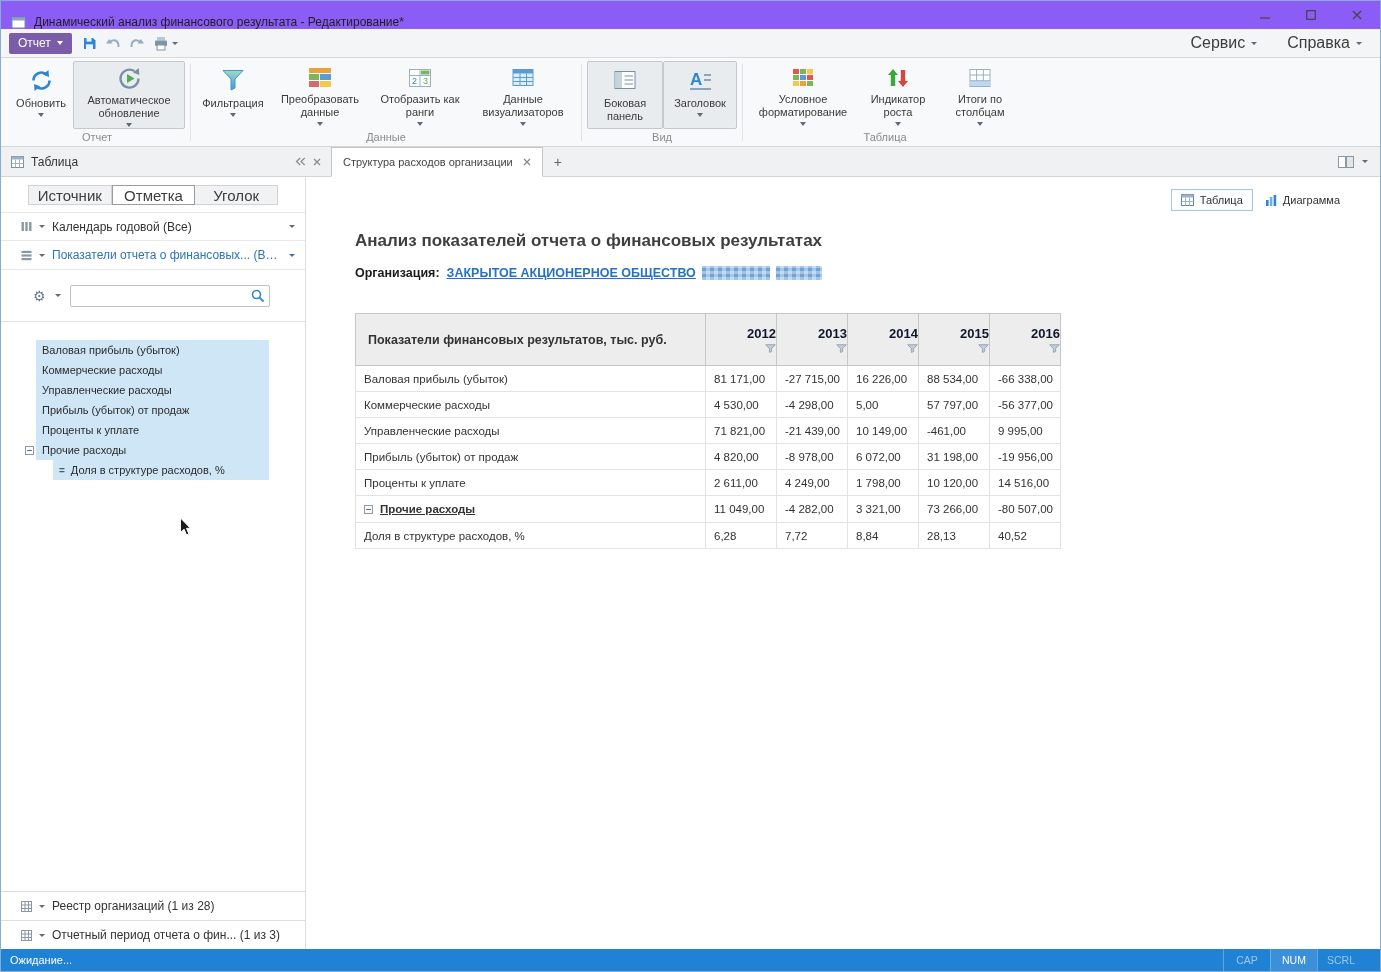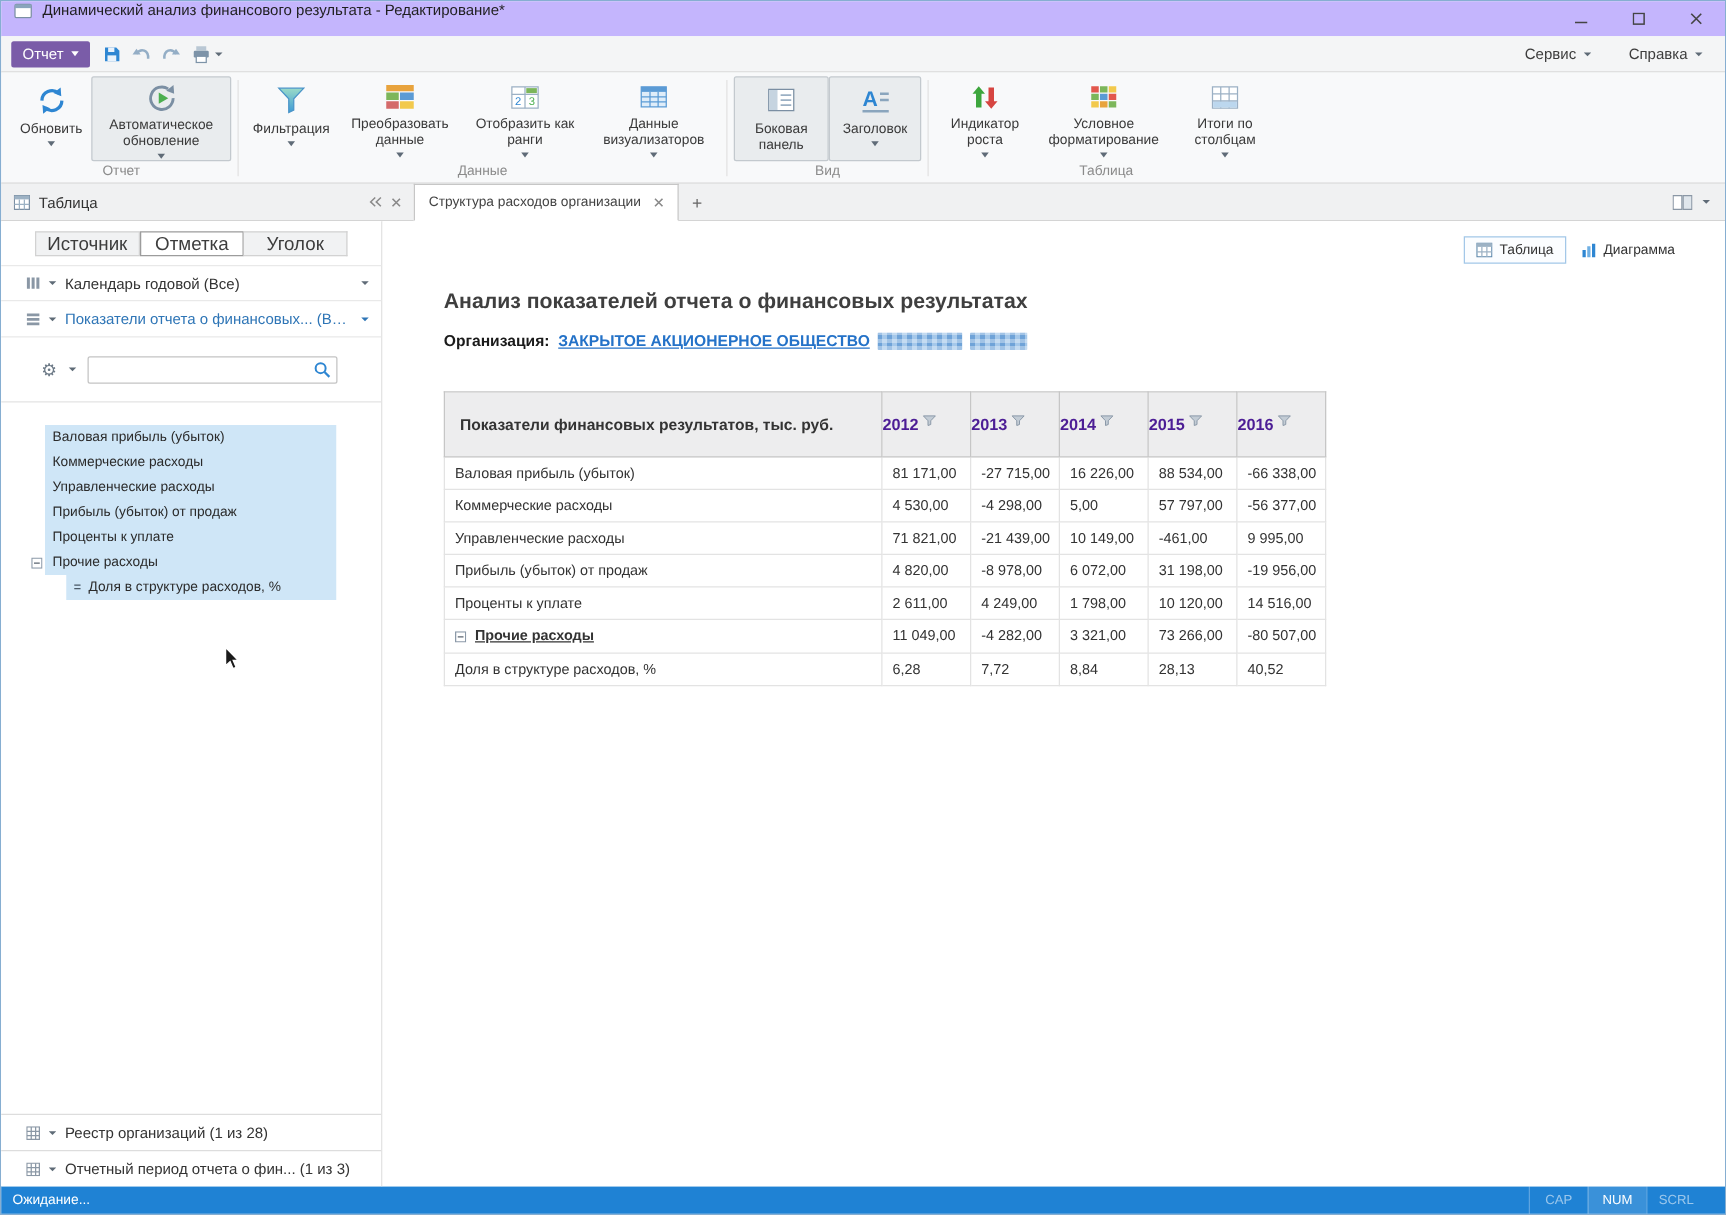--- a/index.html
+++ b/index.html
@@ -1,35 +1,35 @@
 <!DOCTYPE html>
 <html><head>
 <meta charset="utf-8">
 <style>
 *{box-sizing:border-box;margin:0;padding:0}
 html,body{width:1381px;height:972px}
 body{font-family:"Liberation Sans",sans-serif;font-size:12px;color:#333;background:#e8e8e8;overflow:hidden;position:relative}
 .window{position:absolute;inset:0;background:#fff;border:1px solid #86aed1;display:flex;flex-direction:column}
 
 
-.titlebar{height:28px;background:#c4b5fd;display:flex;align-items:flex-start;flex:0 0 auto}
+.titlebar{height:28px;background:#8b5cf6;display:flex;align-items:flex-end;flex:0 0 auto}
 .app-icon{margin:0 8px 0 10px;display:flex}
 .title-text{font-size:12px;color:#1f1f1f}
 .win-controls{margin-left:auto;display:flex;height:100%}
 .win-btn{width:46px;display:flex;align-items:center;justify-content:center;color:#444}
 
 
 .menurow{height:29px;background:#f4f5f6;border-bottom:1px solid #d9d9d9;display:flex;align-items:center;flex:0 0 auto;padding-left:8px}
 .report-btn{background:#7a5ca8;color:#fff;height:21px;border-radius:2px;display:flex;align-items:center;gap:6px;padding:0 9px;font-size:12px;cursor:default}
 .qbtns{display:flex;align-items:center;gap:8px;margin-left:10px}
 .qbtn{display:flex;align-items:center;gap:3px}
 .rtabs{display:flex;align-self:stretch;margin-left:14px}
 .rtab{display:flex;align-items:center;padding:0 12px;font-size:11px;color:#3d3d3d;letter-spacing:.2px;white-space:nowrap}
 .rtab.active{background:#f8f9fa;border:1px solid #d9d9d9;border-bottom:none;border-top:2px solid #2e86d2;margin-bottom:-1px;color:#1d5fa0;position:relative;z-index:2}
-.menu-right{margin-left:auto;display:flex;gap:30px;padding-right:18px;font-size:12px;color:#3d3d3d}
+.menu-right{margin-left:auto;display:flex;gap:30px;padding-right:18px;font-size:16px;color:#3d3d3d}
 .mitem{display:flex;align-items:center;gap:6px}
 
 
 .ribbon{height:89px;background:#f8f9fa;border-bottom:1px solid #d5d5d5;display:flex;flex:0 0 auto;padding:3px 4px 0 8px}
 .rgroup{display:flex;flex-direction:column}
 .rbtns{display:flex;align-items:flex-start;flex:1}
 .rglabel{text-align:center;font-size:11px;color:#8b8b8b;padding:2px 0 3px}
 .rsep{width:1px;background:#e2e2e2;margin:3px 5px 5px}
 .rbtn{display:flex;flex-direction:column;align-items:center;text-align:center;font-size:11px;line-height:1.2;color:#3a3a3a;padding:3px 4px 2px;border:1px solid transparent;border-radius:2px;height:68px}
 .rbtn .ric{height:30px;display:flex;align-items:center;justify-content:center;margin-bottom:2px}
@@ -84,21 +84,21 @@
 .vbtn{height:22px;display:flex;align-items:center;gap:6px;padding:0 9px;font-size:11px;color:#333;border:1px solid transparent;background:transparent}
 .vbtn.active{border-color:#a3c7e8;background:#fbfdff}
 .report-title{position:absolute;top:54px;left:49px;font-size:17px;font-weight:bold;color:#3f3f3f}
 .org-line{position:absolute;top:89px;left:49px;font-size:12.5px;display:flex;align-items:center;gap:7px}
 .org-label{font-weight:bold;color:#1a1a1a}
 .org-link{color:#2472c8;text-decoration:underline;font-weight:bold;display:flex;align-items:center;gap:6px}
 .redact{display:inline-block;height:14px;border-radius:1px;background-image:repeating-linear-gradient(0deg,rgba(255,255,255,.35) 0 3px,rgba(0,0,0,0) 3px 6px),repeating-linear-gradient(90deg,#6fa3d8 0 4px,#a5c8ea 4px 8px)}
 .grid{position:absolute;top:136px;left:49px;border-collapse:collapse;table-layout:fixed;border:1px solid #c2c2c2}
 .grid th{background:#ededee;border:1px solid #c6c6c6;height:52px;font-weight:bold;vertical-align:middle}
 .h-label{text-align:left;padding-left:12px;font-size:12.5px;color:#333}
-.h-year{display:flex;flex-direction:row;align-items:flex-start;gap:3px;font-size:13px;color:#4c1d95}
+.h-year{display:flex;flex-direction:column;align-items:flex-end;gap:3px;font-size:13px;color:#0f172a}
 .grid td{border:1px solid #e3e3e3;height:26px;font-size:11.5px;color:#333;padding-left:8px;background:#fff;vertical-align:middle;white-space:nowrap}
 .c-label{background:#f5f5f6;padding-left:14px;border-right:1px solid #c9c9c9}
 .c-drill{display:flex;align-items:center;gap:7px;padding-left:8px;border:none;height:26px}
 td.c-wrap{padding:0}
 .drill-link{text-decoration:underline;color:#333;font-weight:bold;font-size:11.5px}
 .c-indent{padding-left:34px}
 
 
 .statusbar{height:22px;background:#1f82d4;display:flex;align-items:center;color:#fff;font-size:11px;flex:0 0 auto}
 .status-text{padding-left:9px}
@@ -311,45 +311,45 @@
           <span class="caret-down"></span>
         </div>
       </div>
       <div class="rglabel">Вид</div>
     </div>
 
     <div class="rsep"></div>
 
     <div class="rgroup">
       <div class="rbtns">
-        <div class="rbtn" style="width:80px">
-          <span class="ric">
-              <svg width="26" height="26">
-                <polygon points="8,4 13,10 10.2,10 10.2,21 5.8,21 5.8,10 3,10" fill="#3da63d"></polygon>
-                <polygon points="18,22 23,16 20.2,16 20.2,5 15.8,5 15.8,16 13,16" fill="#d64541"></polygon>
-              </svg>
-            </span>
-          <span>Индикатор роста</span>
-          <span class="caret-down"></span>
-        </div>
         <div class="rbtn" style="width:110px">
           <span class="ric">
               <svg width="26" height="26">
                 <rect x="3" y="4" width="6" height="5" fill="#e2574c"></rect>
                 <rect x="10" y="4" width="6" height="5" fill="#7cb65a"></rect>
                 <rect x="17" y="4" width="6" height="5" fill="#f2c94c"></rect>
                 <rect x="3" y="10" width="6" height="5" fill="#7cb65a"></rect>
                 <rect x="10" y="10" width="6" height="5" fill="#5b9bd5"></rect>
                 <rect x="17" y="10" width="6" height="5" fill="#e2574c"></rect>
                 <rect x="3" y="16" width="6" height="5" fill="#f2c94c"></rect>
                 <rect x="10" y="16" width="6" height="5" fill="#e8a33d"></rect>
                 <rect x="17" y="16" width="6" height="5" fill="#7cb65a"></rect>
               </svg>
             </span>
           <span>Условное форматирование</span>
+          <span class="caret-down"></span>
+        </div>
+        <div class="rbtn" style="width:80px">
+          <span class="ric">
+              <svg width="26" height="26">
+                <polygon points="8,4 13,10 10.2,10 10.2,21 5.8,21 5.8,10 3,10" fill="#3da63d"></polygon>
+                <polygon points="18,22 23,16 20.2,16 20.2,5 15.8,5 15.8,16 13,16" fill="#d64541"></polygon>
+              </svg>
+            </span>
+          <span>Индикатор роста</span>
           <span class="caret-down"></span>
         </div>
         <div class="rbtn" style="width:84px">
           <span class="ric">
               <svg width="26" height="26">
                 <rect x="3" y="4.5" width="20" height="17" fill="#fff" stroke="#9bb0c4"></rect>
                 <line x1="9.6" y1="4.5" x2="9.6" y2="21.5" stroke="#9bb0c4"></line>
                 <line x1="16.3" y1="4.5" x2="16.3" y2="21.5" stroke="#9bb0c4"></line>
                 <line x1="3" y1="10" x2="23" y2="10" stroke="#9bb0c4"></line>
                 <rect x="3.5" y="16" width="19" height="5" fill="#bcd7ee"></rect>

